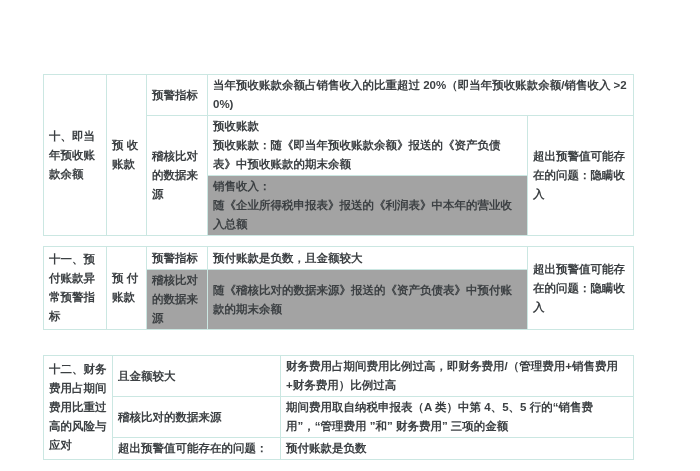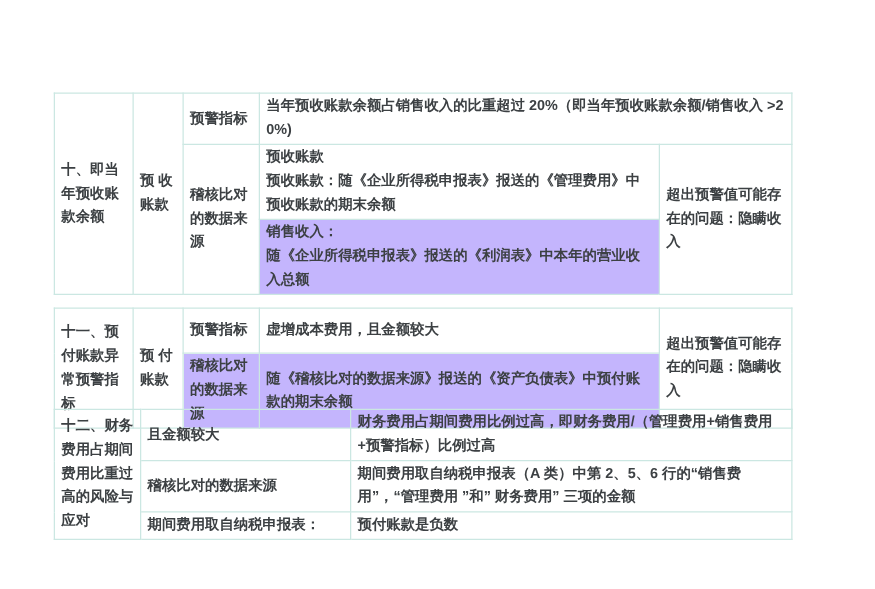--- a/index.html
+++ b/index.html
@@ -8,24 +8,24 @@
     font-family:"Liberation Sans","DejaVu Sans",sans-serif;
   }
   table.sec{position:absolute;border-collapse:collapse;table-layout:fixed;}
   table.sec td{
     border:1px solid #cbe7e2;
     font-size:11.5px;font-weight:600;line-height:19px;color:#3c4043;
     vertical-align:middle;padding:1px 5px;white-space:pre-line;
     text-align:left;overflow:hidden;word-break:break-all;
   }
   td.jus{text-align:justify;text-justify:inter-character;}
-  td.hl{background:#c4b5fd;}
+  td.hl{background:#a3a3a3;}
   #t1{left:43px;top:74px;width:590px;}
   #t2{left:43px;top:246px;width:590px;}
-  #t3{left:43px;top:327px;width:590px;}
+  #t3{left:43px;top:355px;width:590px;}
 </style>
 </head>
 <body>
 
 <table class="sec" id="t1">
   <colgroup>
     <col style="width:63px">
       <col style="width:40px">
       <col style="width:61px">
       <col style="width:320px">
@@ -34,67 +34,67 @@
   <tbody>
       <tr style="height:41px">
     <td rowspan="3" class="jus">十、即当年预收账款余额</td>
     <td rowspan="3" class="jus">预 收 账款</td>
     <td>预警指标</td>
     <td colspan="2">当年预收账款余额占销售收入的比重超过 20%（即当年预收账款余额/销售收入 &gt;20%)</td>
   </tr>
   <tr style="height:58px">
     <td rowspan="2" class="jus">稽核比对的数据来源</td>
     <td>预收账款
-预收账款：随《企业所得税申报表》报送的《管理费用》中预收账款的期末余额</td>
+预收账款：随《即当年预收账款余额》报送的《资产负债表》中预收账款的期末余额</td>
     <td rowspan="2" class="jus">超出预警值可能存在的问题：隐瞒收入</td>
   </tr>
   <tr style="height:60px">
     <td class="hl">销售收入：
 随《企业所得税申报表》报送的《利润表》中本年的营业收入总额</td>
   </tr>
 </tbody>
   </table>
 
 <table class="sec" id="t2">
   <colgroup>
     <col style="width:63px">
       <col style="width:40px">
       <col style="width:61px">
       <col style="width:320px">
       <col style="width:106px">
   </colgroup>
   <tbody>
-      <tr style="height:36px">
+      <tr style="height:23px">
     <td rowspan="2" class="jus">十一、预付账款异常预警指标</td>
     <td rowspan="2" class="jus">预 付 账款</td>
     <td>预警指标</td>
-    <td>虚增成本费用，且金额较大</td>
+    <td>预付账款是负数，且金额较大</td>
     <td rowspan="2" class="jus">超出预警值可能存在的问题：隐瞒收入</td>
   </tr>
   <tr style="height:58px">
     <td class="hl jus">稽核比对的数据来源</td>
     <td class="hl">随《稽核比对的数据来源》报送的《资产负债表》中预付账款的期末余额</td>
   </tr>
 </tbody>
   </table>
 
 <table class="sec" id="t3">
   <colgroup>
     <col style="width:69px">
       <col style="width:168px">
       <col style="width:353px">
   </colgroup>
   <tbody>
       <tr style="height:38px">
     <td rowspan="3" class="jus">十二、财务费用占期间费用比重过高的风险与应对</td>
     <td>且金额较大</td>
-    <td>财务费用占期间费用比例过高，即财务费用/（管理费用+销售费用+预警指标）比例过高</td>
+    <td>财务费用占期间费用比例过高，即财务费用/（管理费用+销售费用+财务费用）比例过高</td>
   </tr>
   <tr style="height:39px">
     <td>稽核比对的数据来源</td>
-    <td>期间费用取自纳税申报表（A 类）中第 2、5、6 行的“销售费用”，“管理费用 ”和” 财务费用” 三项的金额</td>
+    <td>期间费用取自纳税申报表（A 类）中第 4、5、5 行的“销售费用”，“管理费用 ”和” 财务费用” 三项的金额</td>
   </tr>
   <tr style="height:21px">
-    <td>期间费用取自纳税申报表：</td>
+    <td>超出预警值可能存在的问题：</td>
     <td>预付账款是负数</td>
   </tr>
 </tbody>
   </table>
 
 </body></html>

